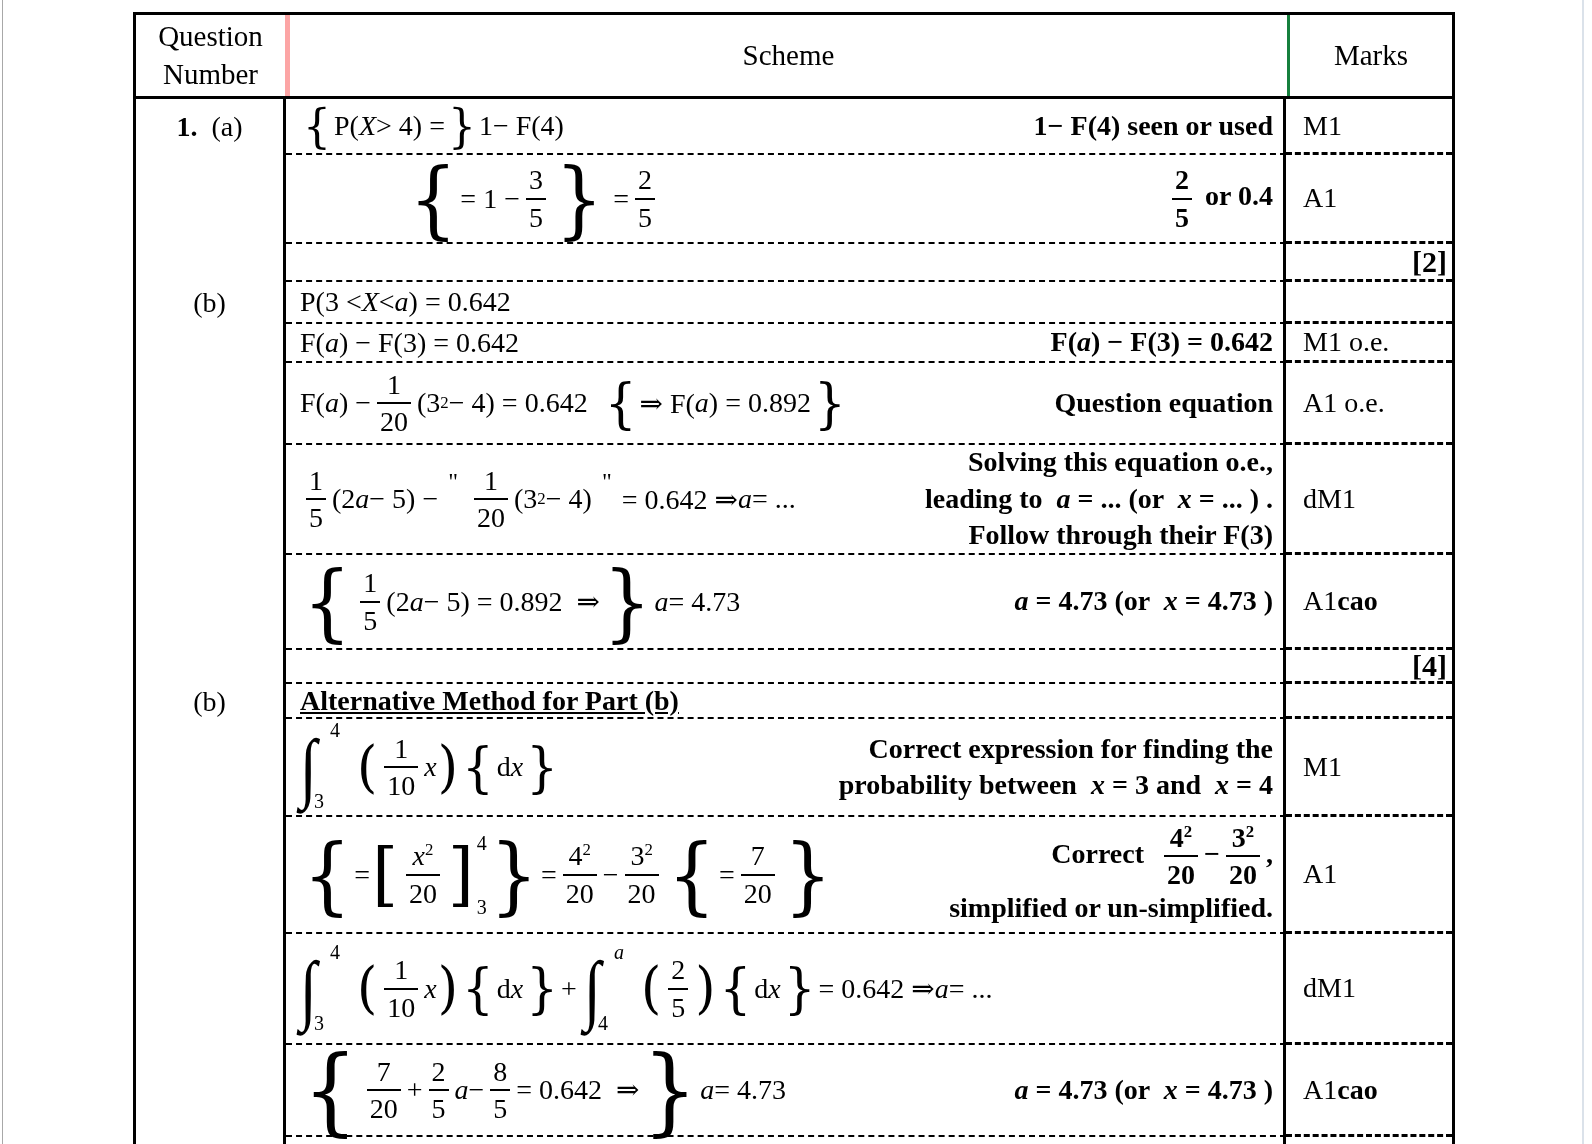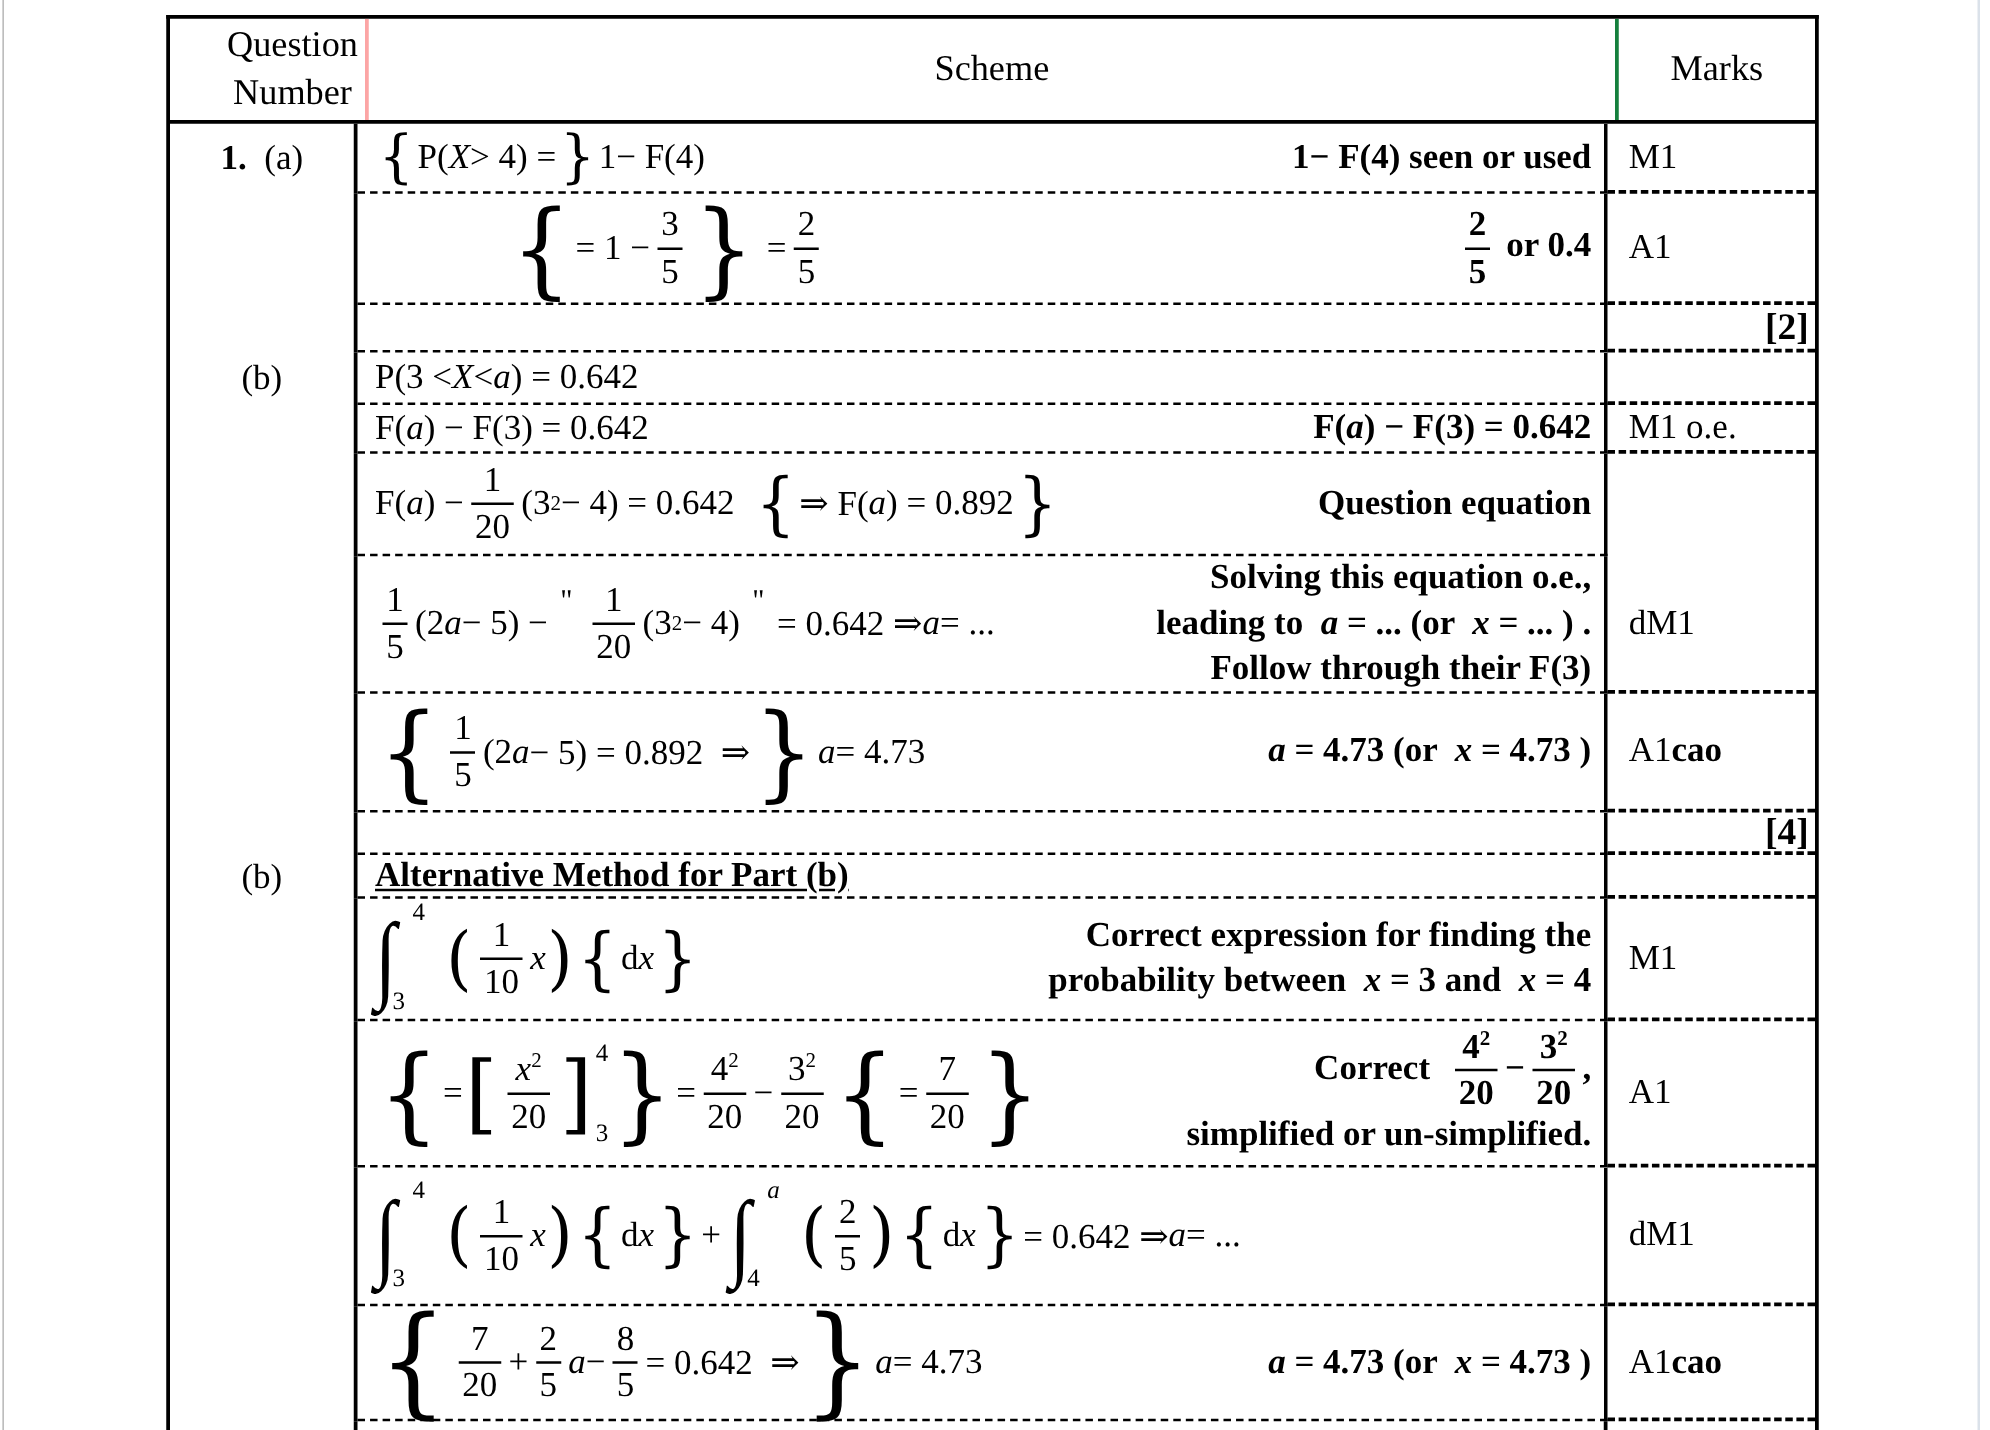--- a/index.html
+++ b/index.html
@@ -9,21 +9,21 @@
   }
   .edge-left{position:absolute;left:2px;top:0;width:1px;height:1144px;background:#a8a8a8;}
   .edge-right{position:absolute;left:1582px;top:0;width:2px;height:1144px;background:#dbe2ea;}
 
   .ms-table{
     position:absolute;left:133px;top:12px;width:1322px;height:1132px;
     border:3px solid #000;border-bottom:none;box-sizing:border-box;background:#fff;overflow:hidden;
   }
   .hdr{display:flex;height:84px;border-bottom:3px solid #000;box-sizing:border-box;font-size:29px;}
   .hdr>div{display:flex;align-items:center;justify-content:center;text-align:center;box-sizing:border-box;line-height:1.3;}
-  .hc1{width:119px;border-right:3px solid #fca5a5;margin-left:40px;}
+  .hc1{width:154px;border-right:5px solid #fca5a5;}
   .hc2{width:1000px;border-right:3px solid #15803d;}
   .hc3{flex:1;}
 
   .row{display:flex;box-sizing:border-box;}
   .row>div{box-sizing:border-box;}
   .qn{width:150px;border-right:3px solid #000;display:flex;align-items:center;justify-content:center;}
   .sch{width:1000px;border-right:3px solid #000;border-bottom:2px dashed #000;
        display:flex;align-items:center;justify-content:space-between;padding:2px 10px 2px 14px;position:relative;}
   .mk{flex:1;border-bottom:3px dashed #000;display:flex;align-items:center;padding-left:17px;}
   .mk.mk-right{justify-content:flex-end;padding-right:5px;font-size:30px;}
@@ -131,20 +131,21 @@
 
   <div class="row" style="height:82px">
     <div class="qn"></div>
     <div class="sch">
       <div class="formula">F(<i>a</i>) −<span class="fx">
             <span class="n">1</span>
             <span class="d">20</span>
           </span>(3<sup>2</sup> − 4) = 0.642 &nbsp;<span class="br b2">{</span>⇒ F(<i>a</i>) = 0.892<span class="br b2">}</span></div>
       <div class="note">Question equation</div>
     </div>
+    <div class="mk">A1 o.e.</div>
   </div>
 
   <div class="row" style="height:110px">
     <div class="qn"></div>
     <div class="sch">
       <div class="formula"><span class="fx">
             <span class="n">1</span>
             <span class="d">5</span>
           </span>(2<i>a</i> − 5) −<span class="dit">"</span><span class="fx">
             <span class="n">1</span>

